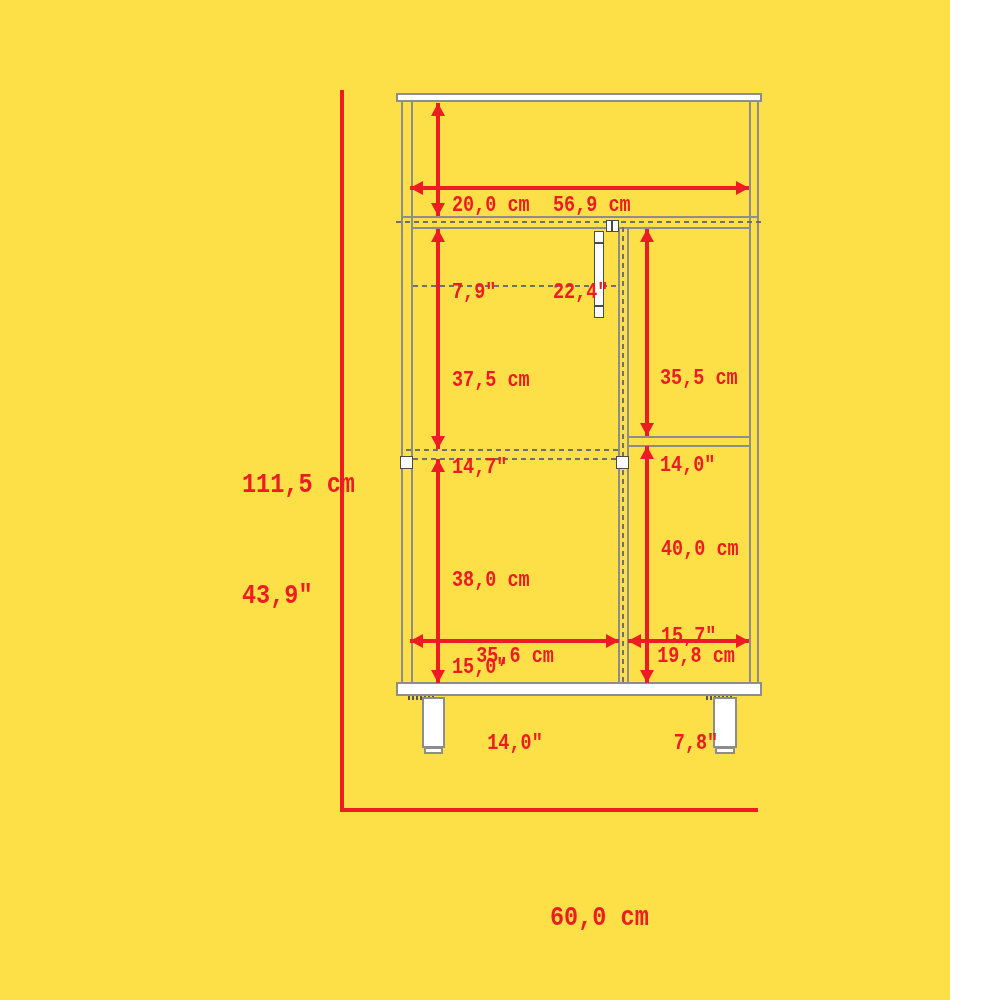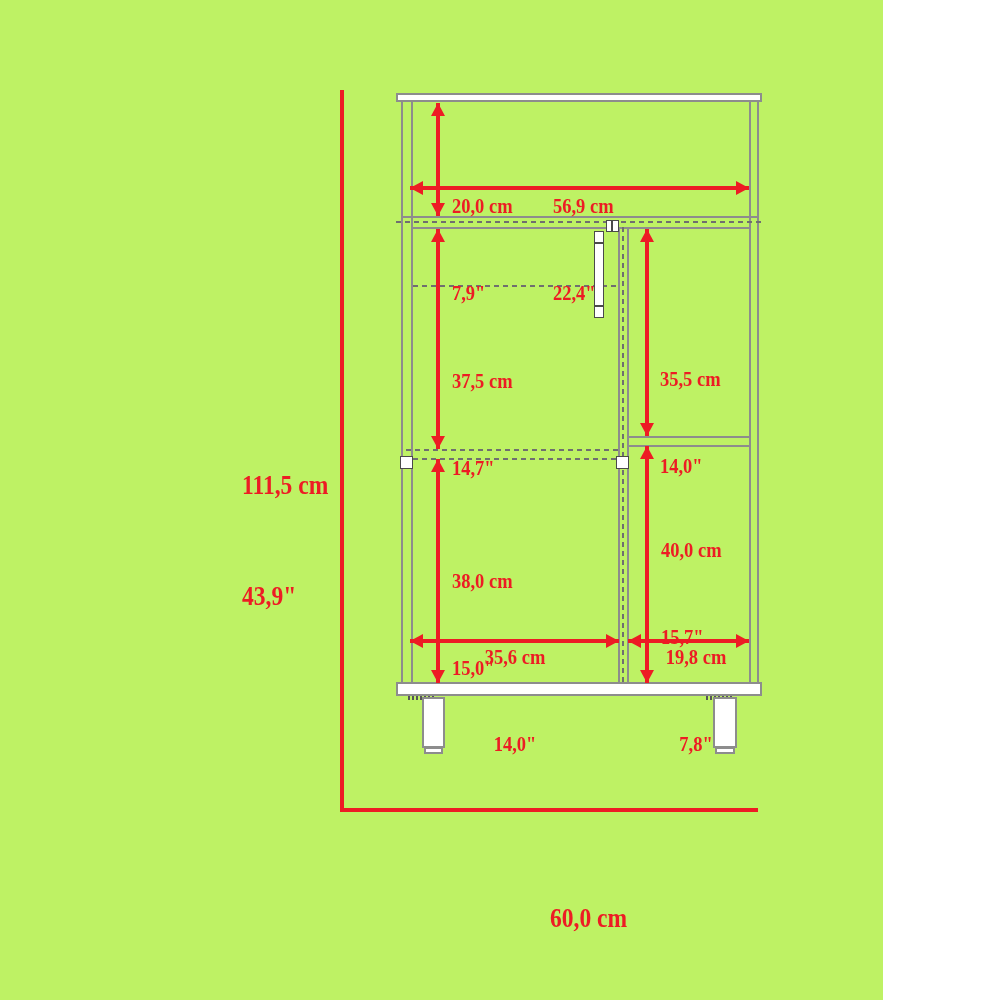--- a/index.html
+++ b/index.html
@@ -2,22 +2,22 @@
 <html><head>
 <meta charset="utf-8">
 <style>
   :root{
     --red:#ed1c24;
     --gray:#8d8d8d;
     --dkgray:#4a4a4a;
   }
   html,body{margin:0;padding:0;background:#ffffff;}
   #stage{
-    position:relative;width:883px;height:1000px;background:#bef264;overflow:hidden;
-    font-family:Liberation Serif, serif;
+    position:relative;width:950px;height:1000px;background:#fde047;overflow:hidden;
+    font-family:Liberation Mono, monospace;
   }
   .abs{position:absolute;}
   
   .hl{position:absolute;height:2px;background:var(--gray);}
   .vl{position:absolute;width:2px;background:var(--gray);}
   .rect{position:absolute;border:2px solid var(--gray);background:#ffffff;box-sizing:border-box;}
   .dashh{position:absolute;height:2px;background:repeating-linear-gradient(90deg,#6f6f6f 0 5px,transparent 5px 9px);}
   .dashv{position:absolute;width:2px;background:repeating-linear-gradient(180deg,#6f6f6f 0 5px,transparent 5px 9px);}
   .hw{position:absolute;border:2px solid var(--dkgray);background:#fff;box-sizing:border-box;}
   .serr{position:absolute;height:4px;background:repeating-linear-gradient(90deg,#555 0 2px,transparent 2px 4px);}

